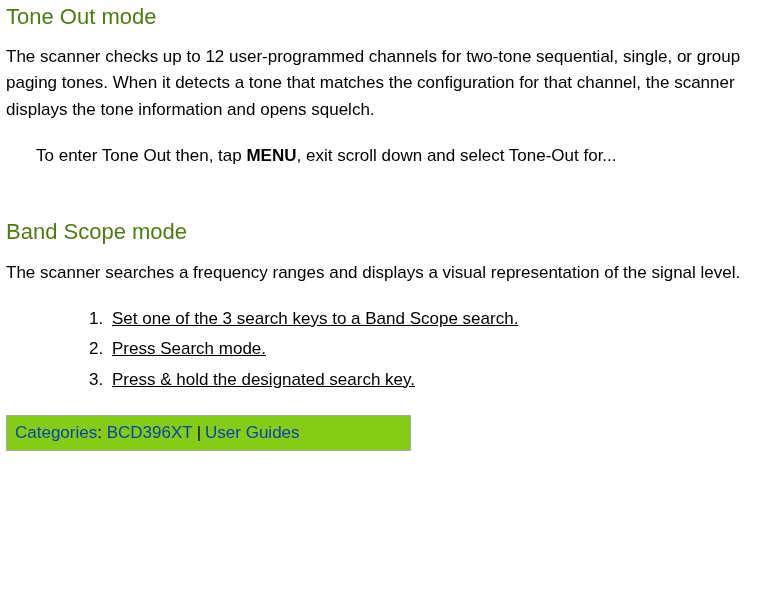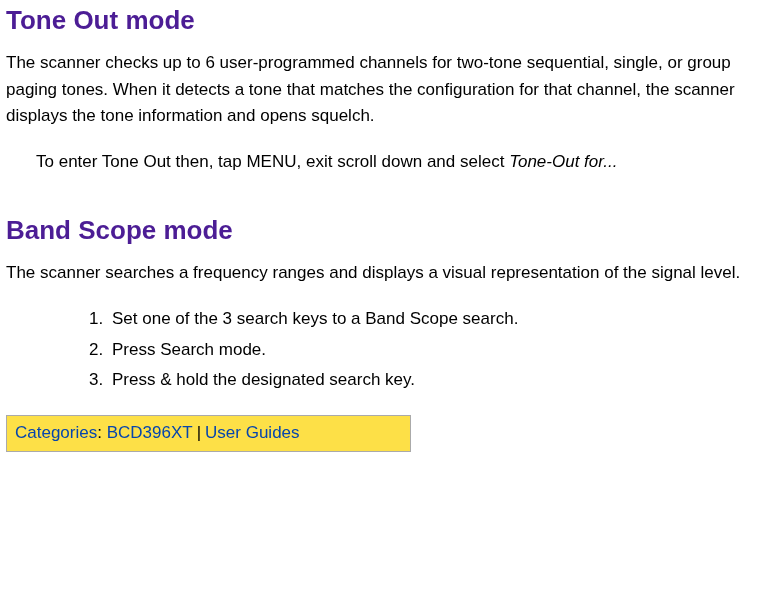--- a/index.html
+++ b/index.html
@@ -10,75 +10,75 @@
     body {
       font-family: Arial, Helvetica, sans-serif;
       font-size: 17px;
       line-height: 1.55;
       color: #000;
       background: #fff;
       width: 760px;
       padding: 0 6px 6px 6px;
     }
     h2 {
-      color: #4c1d95;
-      font-size: 26px;
-      font-weight: bold;
+      color: #4d7c0f;
+      font-size: 22px;
+      font-weight: normal;
       margin-bottom: 10px;
     }
     h2.second {
-      margin-top: 32px;
+      margin-top: 44px;
     }
     p.body-para {
       margin-bottom: 18px;
       color: #000;
     }
     .indent-block {
       margin-left: 30px;
     }
     .indent-block .line {
       padding: 2px 0;
     }
     .bold {
-      font-weight: normal;
+      font-weight: bold;
     }
     .italic {
-      font-style: italic;
       text-align: center;
     }
     ol.steps {
       margin-left: 72px;
       margin-top: 4px;
       list-style: decimal;
     }
     ol.steps li {
       padding: 2px 0 2px 4px;
+      text-decoration: underline;
     }
     .catbox {
       margin-top: 20px;
       border: 1px solid #aaa;
-      background: #fde047;
+      background: #84cc16;
       padding: 4px 8px;
       font-size: 17px;
       width: 405px;
     }
     .link {
       color: #0645ad;
     }
     .sep {
       color: #000;
       padding: 0 4px;
     }
   </style>
 </head>
 <body>
 
 <h2 class="link-heading"><span>Tone Out mode</span></h2>
 
-<p class="body-para">The scanner checks up to 6 user-programmed channels for two-tone sequential, single, or group paging tones. When it detects a tone that matches the configuration for that channel, the scanner displays the tone information and opens squelch.</p>
+<p class="body-para">The scanner checks up to 12 user-programmed channels for two-tone sequential, single, or group paging tones. When it detects a tone that matches the configuration for that channel, the scanner displays the tone information and opens squelch.</p>
 
 <div class="indent-block">
   <div class="line">
     <span>To enter Tone Out then, tap </span><span class="bold">MENU</span><span>, exit scroll down and select </span><span class="italic">Tone-Out for...</span>
   </div>
 </div>
 
 <h2 class="second"><span>Band Scope mode</span></h2>
 
 <p class="body-para">The scanner searches a frequency ranges and displays a visual representation of the signal level.</p>

